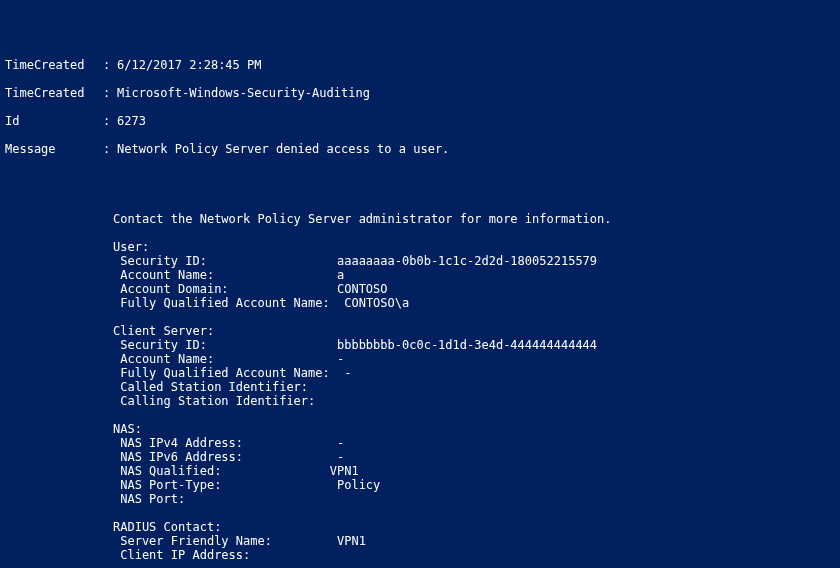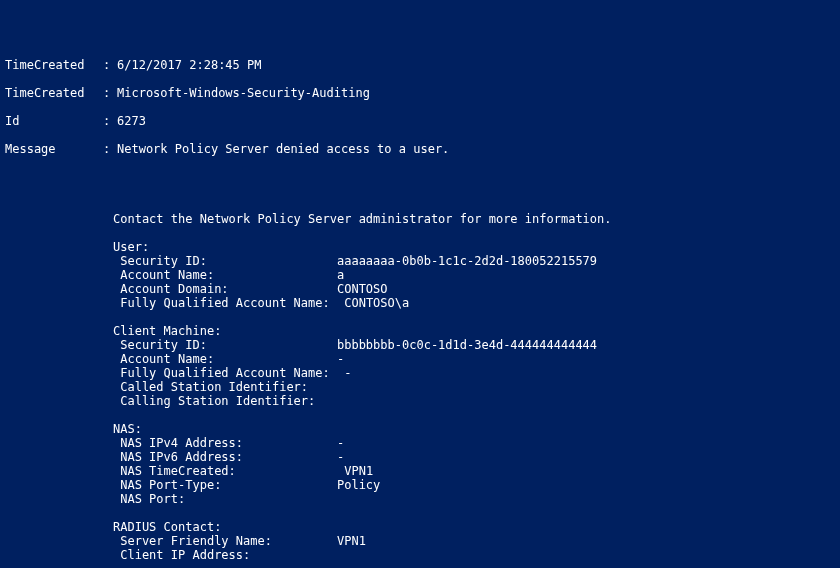--- a/index.html
+++ b/index.html
@@ -35,31 +35,31 @@
 <div> </div>
 <div class="msgblock">
 <span>Contact the Network Policy Server administrator for more information.</span>
 
 <span>User:</span>
 <span> Security ID:</span>                  <span>aaaaaaaa-0b0b-1c1c-2d2d-180052215579</span>
 <span> Account Name:</span>                 <span>a</span>
 <span> Account Domain:</span>               <span>CONTOSO</span>
 <span> Fully Qualified Account Name:</span>  <span>CONTOSO\a</span>
 
-<span>Client Machine:</span>
+<span>Client Server:</span>
 <span> Security ID:</span>                 <span> bbbbbbbb-0c0c-1d1d-3e4d-444444444444</span>
 <span> Account Name:</span>                 <span>-</span>
 <span> Fully Qualified Account Name:</span>  <span>-</span>
 <span> Called Station Identifier:</span>
 <span> Calling Station Identifier:</span>
 
 <span>NAS:</span>
 <span> NAS IPv4 Address:</span>             <span>-</span>
 <span> NAS IPv6 Address:</span>             <span>-</span>
-<span> NAS TimeCreated:</span>               <span>VPN1</span>
+<span> NAS Qualified:</span>               <span>VPN1</span>
 <span> NAS Port-Type:</span>                <span>Policy</span>
 <span> NAS Port:</span>
 
 <span>RADIUS Contact:</span>
 <span> Server Friendly Name:</span>         <span>VPN1</span>
 <span> Client IP Address:</span>
 
 
  
              

